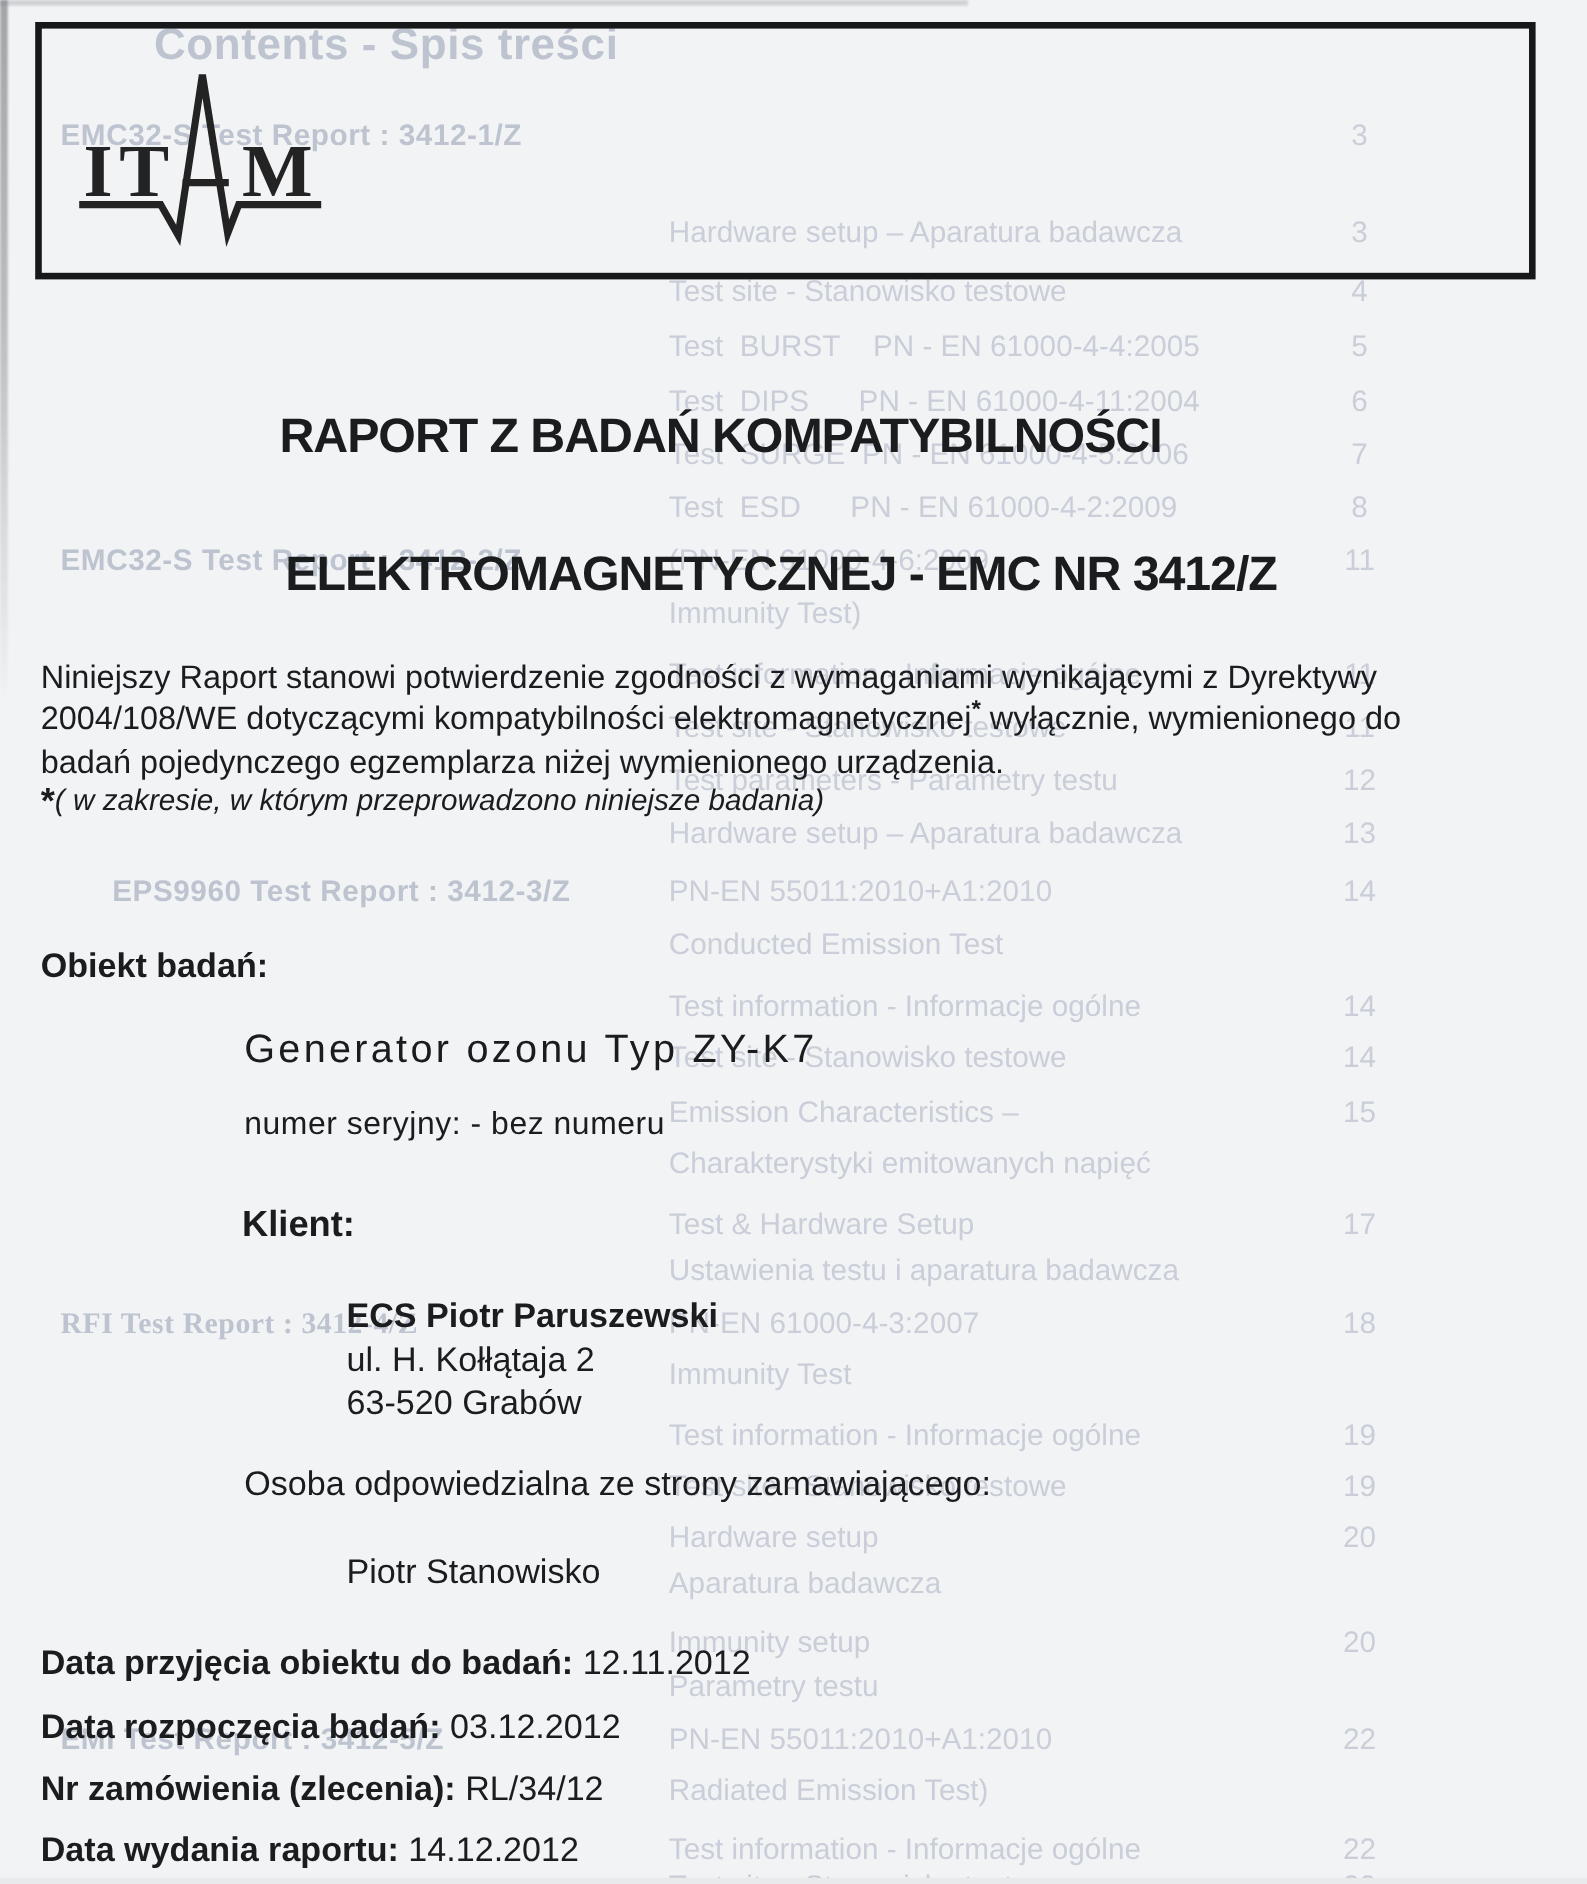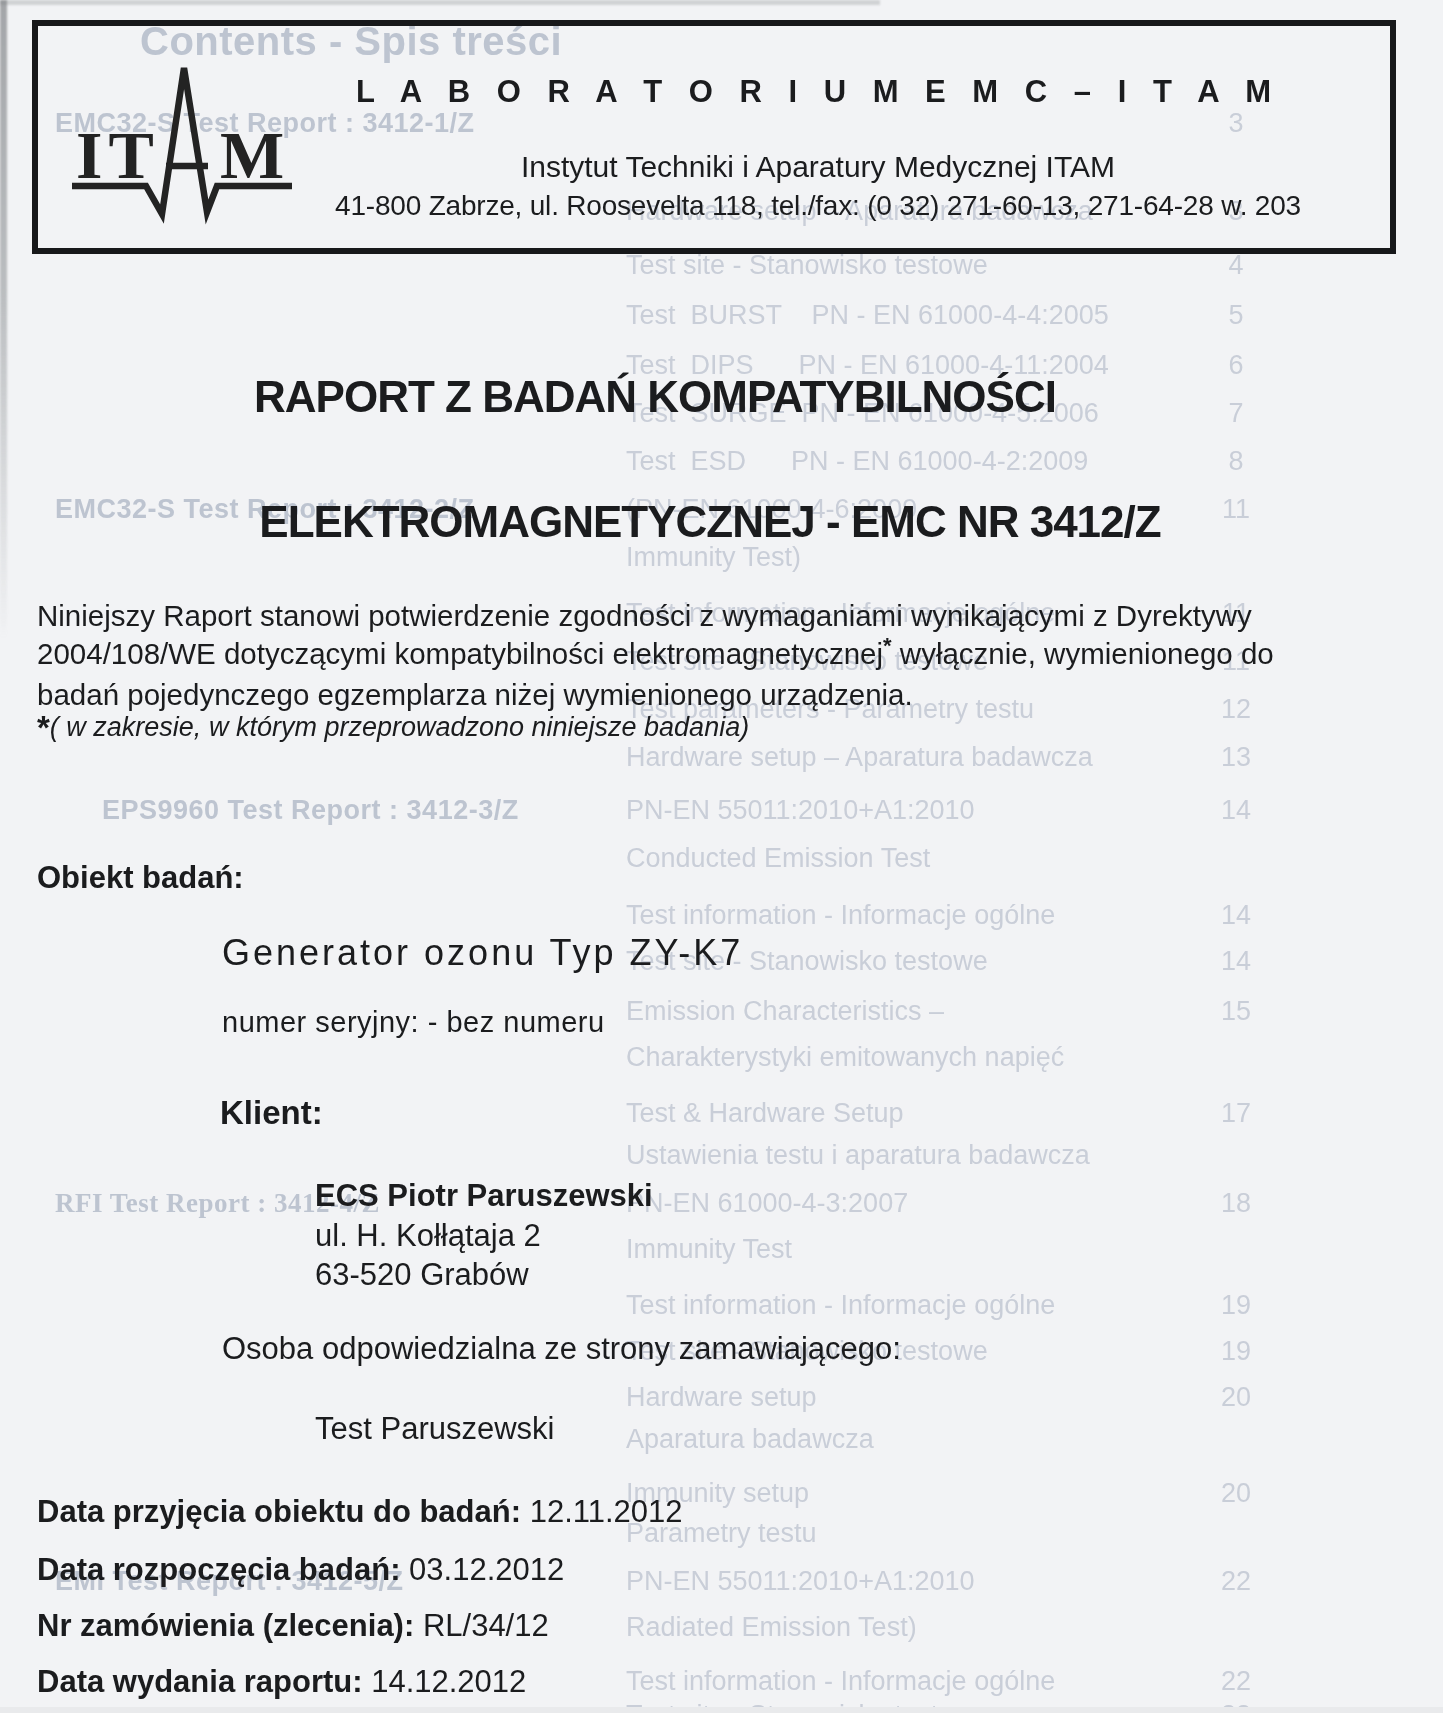--- a/index.html
+++ b/index.html
@@ -8,21 +8,21 @@
     position:relative;width:1443px;height:1707px;overflow:hidden;
     background:#f2f3f5;
     font-family:"Liberation Sans","DejaVu Sans",sans-serif;
     color:#1b1c1e;
   }
 
   
   .ghost-layer{position:absolute;inset:0;color:#c9ced8;filter:blur(.4px);}
   .ghost-row{position:absolute;left:0;width:1443px;font-size:27px;line-height:30px;white-space:pre;}
   .gleft{position:absolute;font-weight:700;letter-spacing:.5px;color:#bdc4d0;}
-  .gright{position:absolute;left:608px;margin-left:18px;}
+  .gright{position:absolute;left:608px;}
   .gpage{position:absolute;left:1208px;width:56px;text-align:center;}
 
   
   .edge-left{position:absolute;left:0;top:0;width:7px;height:640px;
     background:linear-gradient(180deg,#63666a 0%,#8d9194 45%,rgba(150,152,155,0) 100%);
     opacity:.55;filter:blur(1px);}
   .edge-top{position:absolute;left:0;top:0;width:880px;height:5px;background:#7a7d80;opacity:.28;filter:blur(1px);}
 
   
   .header-box{position:absolute;left:32px;top:20px;width:1364px;height:234px;
@@ -105,25 +105,20 @@
   <div class="edge-left"></div>
   <div class="edge-top"></div>
 
   <div class="header-box">
     <svg class="logo" viewBox="0 0 228 172" xmlns="http://www.w3.org/2000/svg">
       <text x="8" y="122" font-family="Liberation Serif, DejaVu Serif, serif" font-size="68" font-weight="bold" letter-spacing="6" fill="#232323">IT</text>
       <text x="152" y="122" font-family="Liberation Serif, DejaVu Serif, serif" font-size="68" font-weight="bold" fill="#232323">M</text>
       <polyline points="4,130 78,130 94,158 116,12 139,156 149,130 224,130" fill="none" stroke="#232323" stroke-width="6.5"></polyline>
       <line x1="98" y1="110" x2="140" y2="110" stroke="#232323" stroke-width="6.5"></line>
     </svg>
-    <div class="hdr-text">
-      <div class="lab-title">L A B O R A T O R I U M   E M C – I T A M</div>
-      <div class="institute">Instytut Techniki i Aparatury Medycznej ITAM</div>
-      <div class="address">41-800 Zabrze, ul. Roosevelta 118, tel./fax: (0 32) 271-60-13, 271-64-28 w. 203</div>
-    </div>
   </div>
 
   <div class="title1">RAPORT Z BADAŃ KOMPATYBILNOŚCI</div>
   <div class="title2">ELEKTROMAGNETYCZNEJ - EMC NR 3412/Z</div>
 
   <div class="intro">
     <div>Niniejszy Raport stanowi potwierdzenie zgodności z wymaganiami wynikającymi z Dyrektywy</div>
     <div><span>2004/108/WE dotyczącymi kompatybilności elektromagnetycznej</span><span class="sup">*</span><span> wyłącznie, wymienionego do</span></div>
     <div>badań pojedynczego egzemplarza niżej wymienionego urządzenia.</div>
   </div>
@@ -133,21 +128,21 @@
   <div class="device">Generator ozonu Typ ZY-K7</div>
   <div class="serial">numer seryjny: - bez numeru</div>
 
   <div class="klient-label">Klient:</div>
   <div class="client-block">
     <div class="client-name">ECS Piotr Paruszewski</div>
     <div>ul. H. Kołłątaja 2</div>
     <div>63-520 Grabów</div>
   </div>
   <div class="responsible">Osoba odpowiedzialna ze strony zamawiającego:</div>
-  <div class="resp-name">Test Paruszewski</div>
+  <div class="resp-name">Piotr Stanowisko</div>
 
   <div>
       <div class="date-row" style="top: 1494px;"><span class="dlabel">Data przyjęcia obiektu do badań:</span><span> 12.11.2012</span></div>
       <div class="date-row" style="top: 1552px;"><span class="dlabel">Data rozpoczęcia badań:</span><span> 03.12.2012</span></div>
       <div class="date-row" style="top: 1608px;"><span class="dlabel">Nr zamówienia (zlecenia):</span><span> RL/34/12</span></div>
       <div class="date-row" style="top: 1664px;"><span class="dlabel">Data wydania raportu:</span><span> 14.12.2012</span></div>
     </div>
 
 </div>
 

